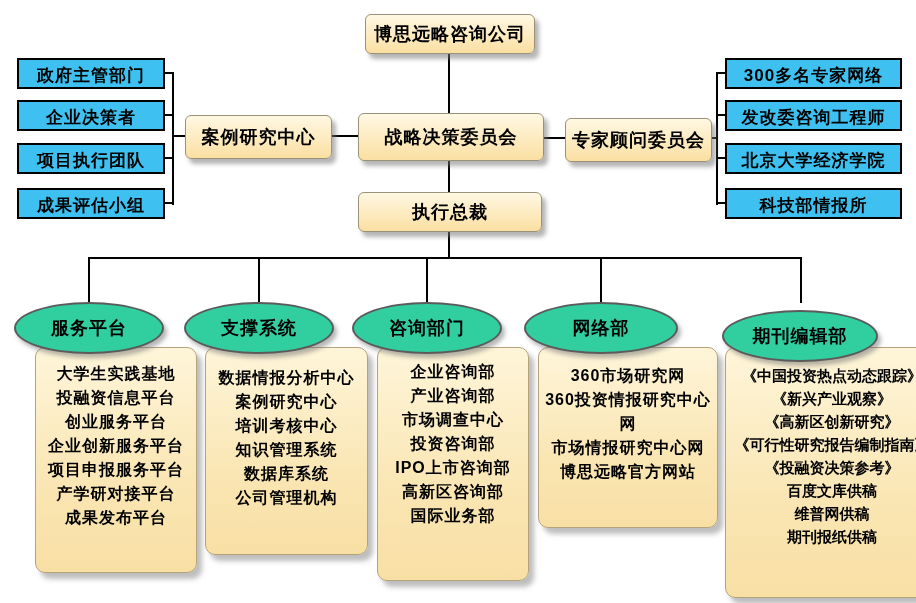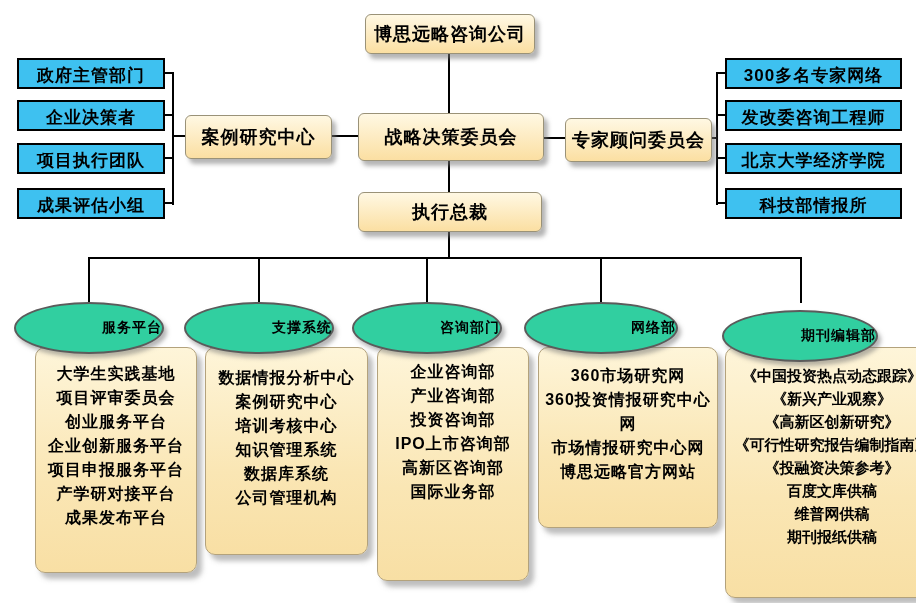--- a/index.html
+++ b/index.html
@@ -16,24 +16,24 @@
     font-size:18px;letter-spacing:1px;z-index:3;
   }
   
   .cyan{
     position:absolute;display:flex;align-items:flex-end;justify-content:center;
     background:var(--cyan,#3EC1F0);border:2px solid #000;
     font-size:17px;letter-spacing:1px;z-index:3;box-sizing:border-box;
   }
   
   .ellipse{
-    position:absolute;display:flex;align-items:center;justify-content:flex-end;
+    position:absolute;display:flex;align-items:center;justify-content:center;
     background:var(--green,#31CFA0);border:2px solid #5b5b5b;border-radius:50%;
     box-shadow:3px 4px 4px rgba(110,110,110,.5);
-    font-size:14px;letter-spacing:1px;z-index:4;box-sizing:border-box;
+    font-size:18px;letter-spacing:1px;z-index:4;box-sizing:border-box;
   }
   
   .panel{
     position:absolute;
     background:linear-gradient(180deg,#FEF5D9 0%,#FAE6B4 60%,#F8DFA4 100%);
     border:1px solid #b3a27c;border-radius:10px;
     box-shadow:5px 6px 5px rgba(125,125,125,.5);
     z-index:1;box-sizing:border-box;margin-left:27px;
   }
   .panel-items{width:100%;text-align:center;font-size:16px;line-height:24px;letter-spacing:1px;}
@@ -116,21 +116,21 @@
   <div class="cyan" style="left:725px;top:188px;width:177px;height:31px">
     <span>科技部情报所</span>
     </div>
   <div class="cyan" style="left:725px;top:143px;width:177px;height:31px">
     <span>北京大学经济学院</span>
     </div>
 
   <div class="panel" style="left:8px;top:347px;width:162px;height:226px">
     <div class="panel-items" style="padding-top:14px">
         <div>大学生实践基地</div>
-        <div>项目评审委员会</div>
+        <div>投融资信息平台</div>
         <div>创业服务平台</div>
         <div>企业创新服务平台</div>
         <div>项目申报服务平台</div>
         <div>产学研对接平台</div>
         <div>成果发布平台</div>
       </div>
   </div>
   <div class="panel" style="left:178px;top:347px;width:163px;height:208px">
     <div class="panel-items" style="padding-top:18px">
         <div>数据情报分析中心</div>
@@ -138,20 +138,21 @@
         <div>培训考核中心</div>
         <div>知识管理系统</div>
         <div>数据库系统</div>
         <div>公司管理机构</div>
       </div>
   </div>
   <div class="panel" style="left:350px;top:347px;width:152px;height:234px">
     <div class="panel-items" style="padding-top:12px">
         <div>企业咨询部</div>
         <div>产业咨询部</div>
+        <div>市场调查中心</div>
         <div>投资咨询部</div>
         <div>IPO上市咨询部</div>
         <div>高新区咨询部</div>
         <div>国际业务部</div>
       </div>
   </div>
   <div class="panel" style="left:511px;top:347px;width:180px;height:181px">
     <div class="panel-items" style="padding-top:16px">
         <div>360市场研究网</div>
         <div>360投资情报研究中心网</div>

